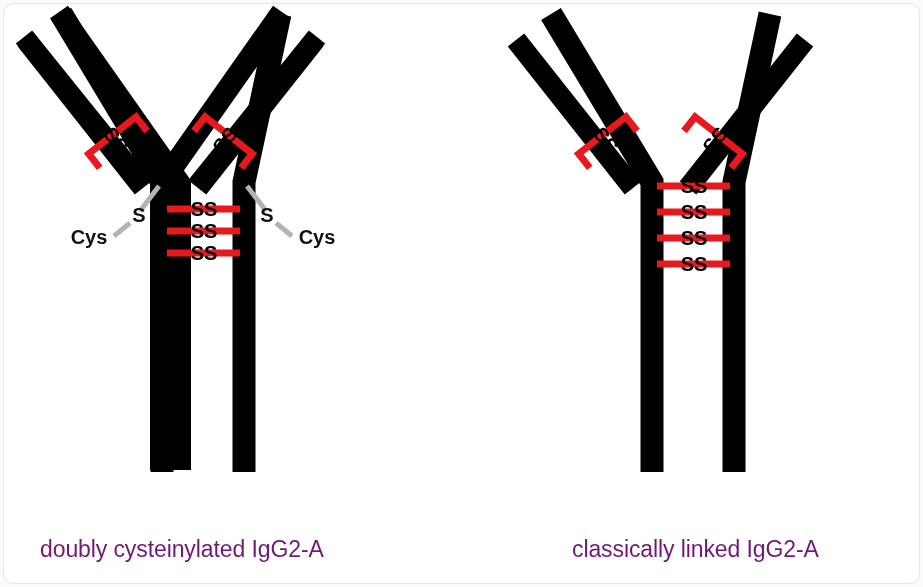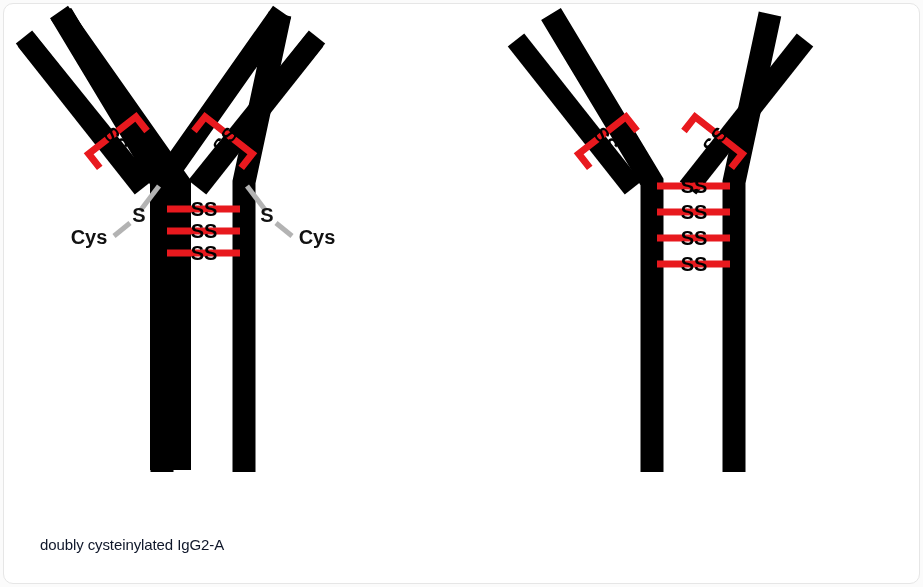--- a/index.html
+++ b/index.html
@@ -33,23 +33,23 @@
     overflow: hidden;
   }
   #diagram-svg {
     position: absolute;
     left: 0;
     top: 0;
   }
   .caption-text {
     position: absolute;
     font-family: "Liberation Sans", sans-serif;
-    font-size: 15px;
+    font-size: 23px;
     font-weight: 400;
-    color: #0f172a;
+    color: #701a75;
     white-space: nowrap;
     letter-spacing: -0.1px;
   }
   #caption-left  { left: 36px;  top: 532px; }
   #caption-right { left: 568px; top: 532px; }
 </style>
 </head>
 <body>
 
 <div id="figure-root">
@@ -155,15 +155,16 @@
           <text x="690" y="234" text-anchor="middle" dominant-baseline="central" font-family="Liberation Sans, sans-serif" font-size="20" font-weight="bold" fill="#000000">SS</text>
 
           <line x1="653" y1="260" x2="726" y2="260" stroke="#e8191e" stroke-width="7"></line>
           <text x="690" y="260" text-anchor="middle" dominant-baseline="central" font-family="Liberation Sans, sans-serif" font-size="20" font-weight="bold" fill="#000000">SS</text>
         </g>
       </g>
     </svg>
 
     <div class="caption-text" id="caption-left">doubly cysteinylated IgG2-A</div>
 
+    <div class="caption-text" id="caption-right">classically linked IgG2-A</div>
 
   </div>
 </div>
 
 </body></html>

